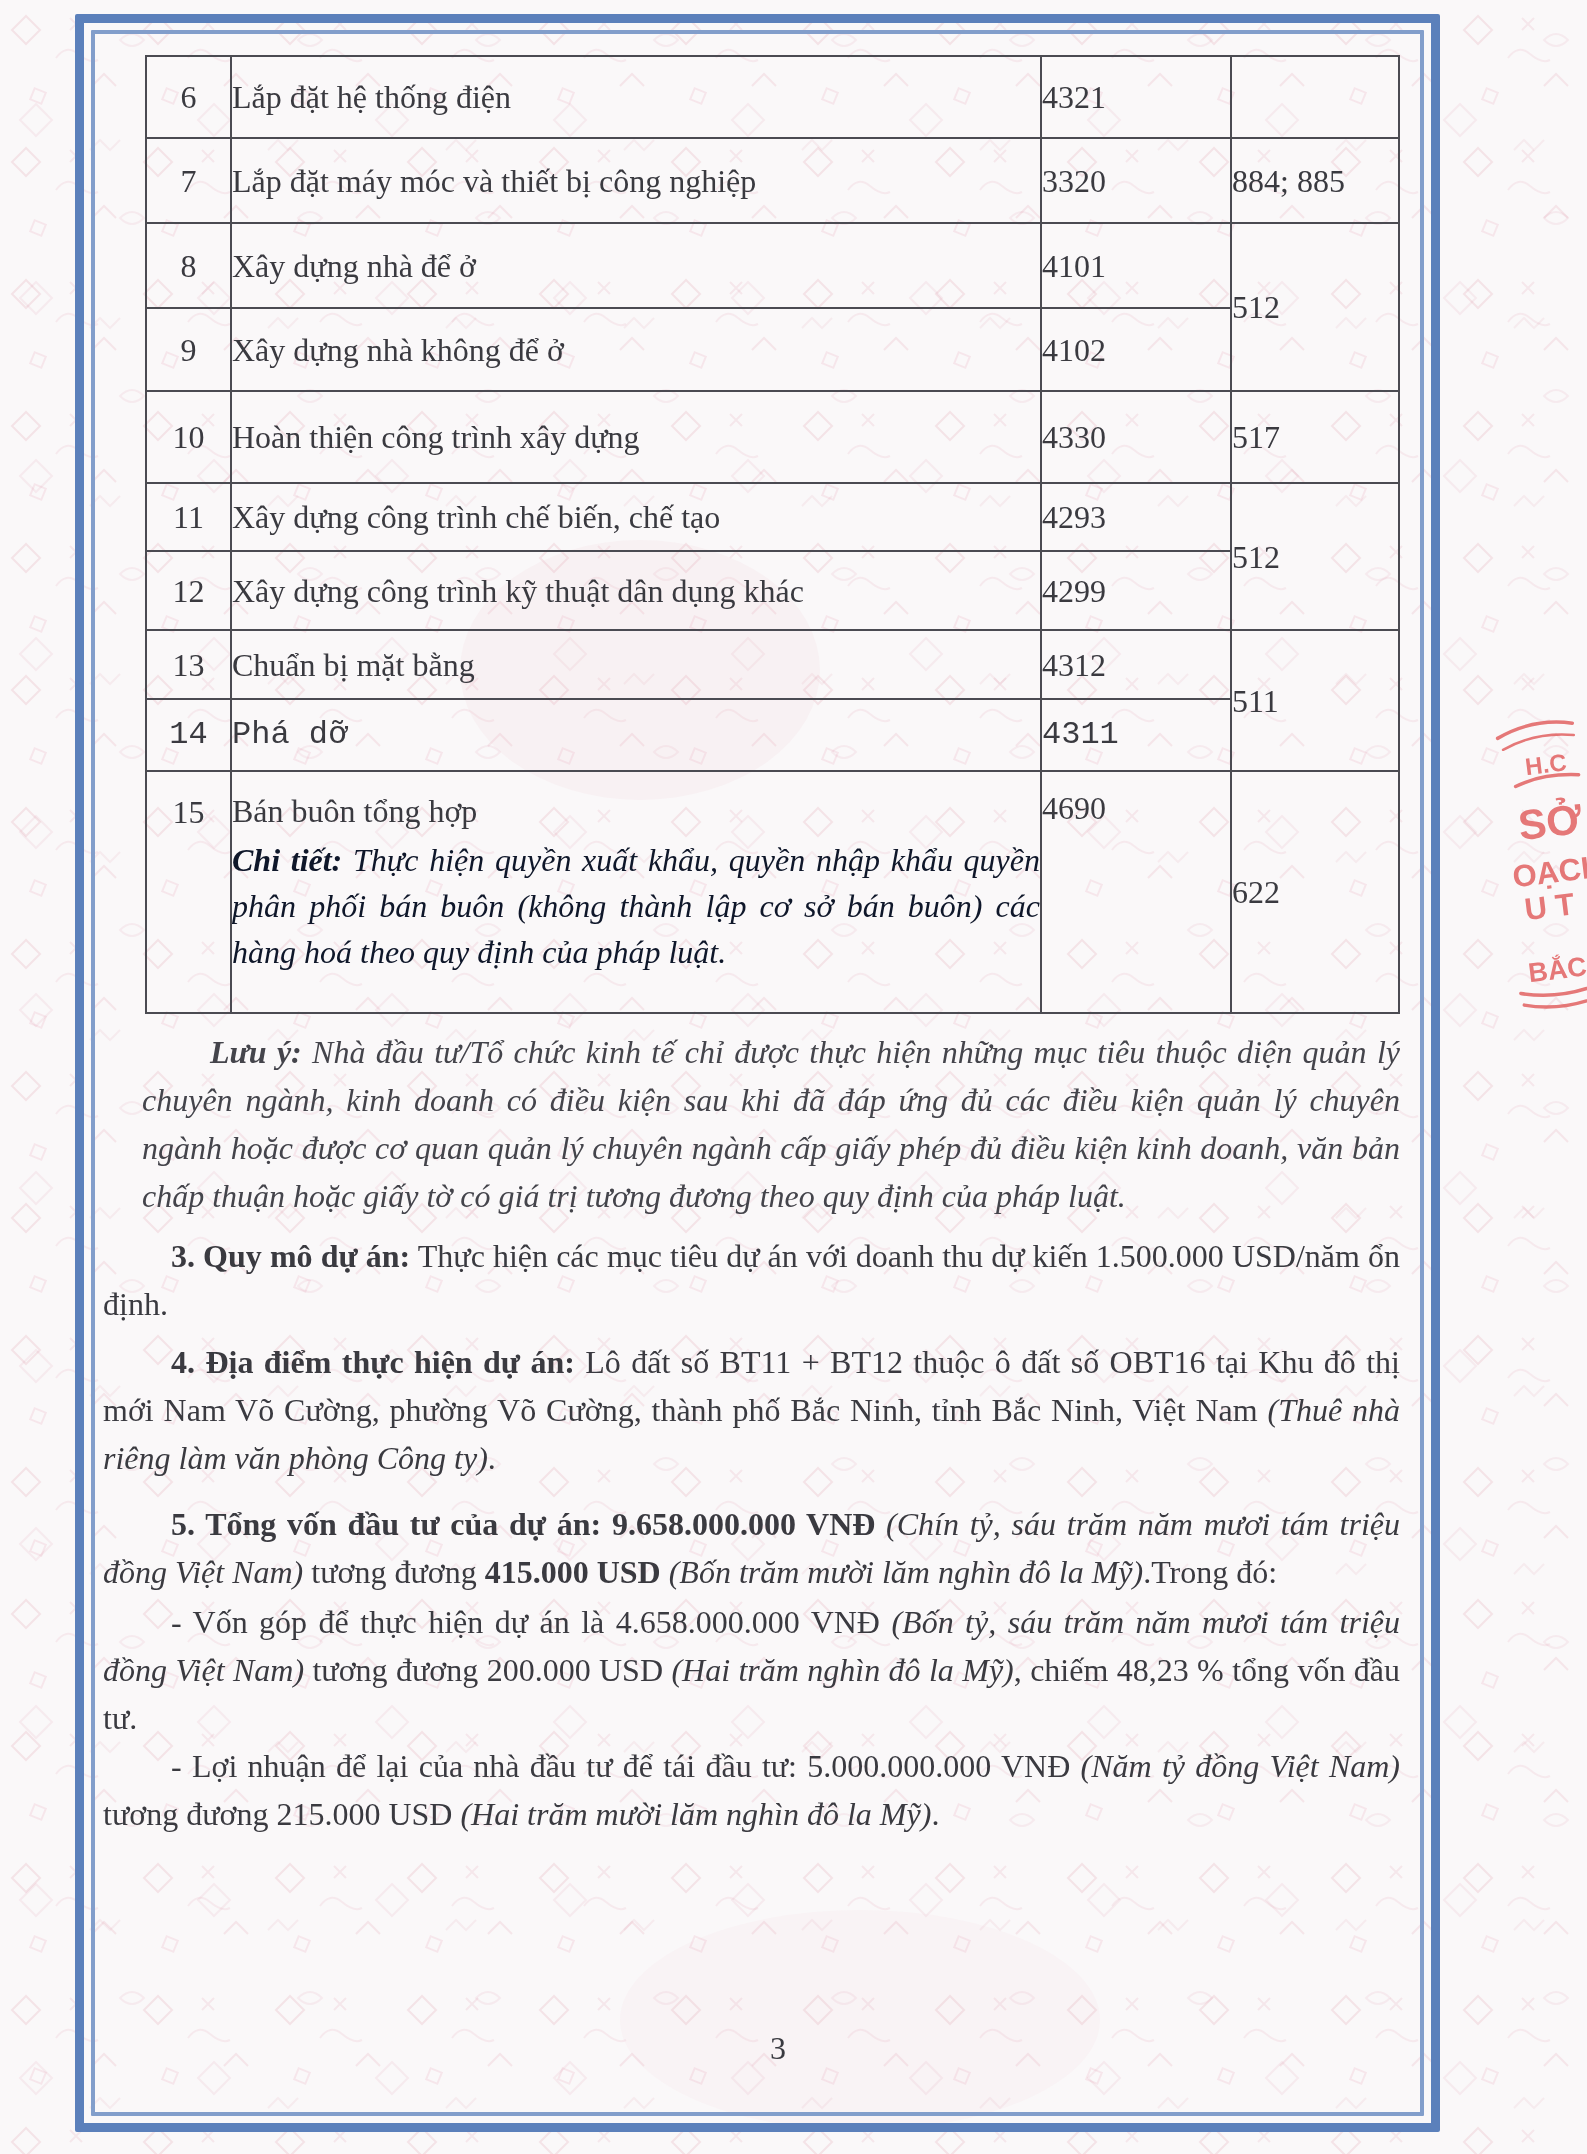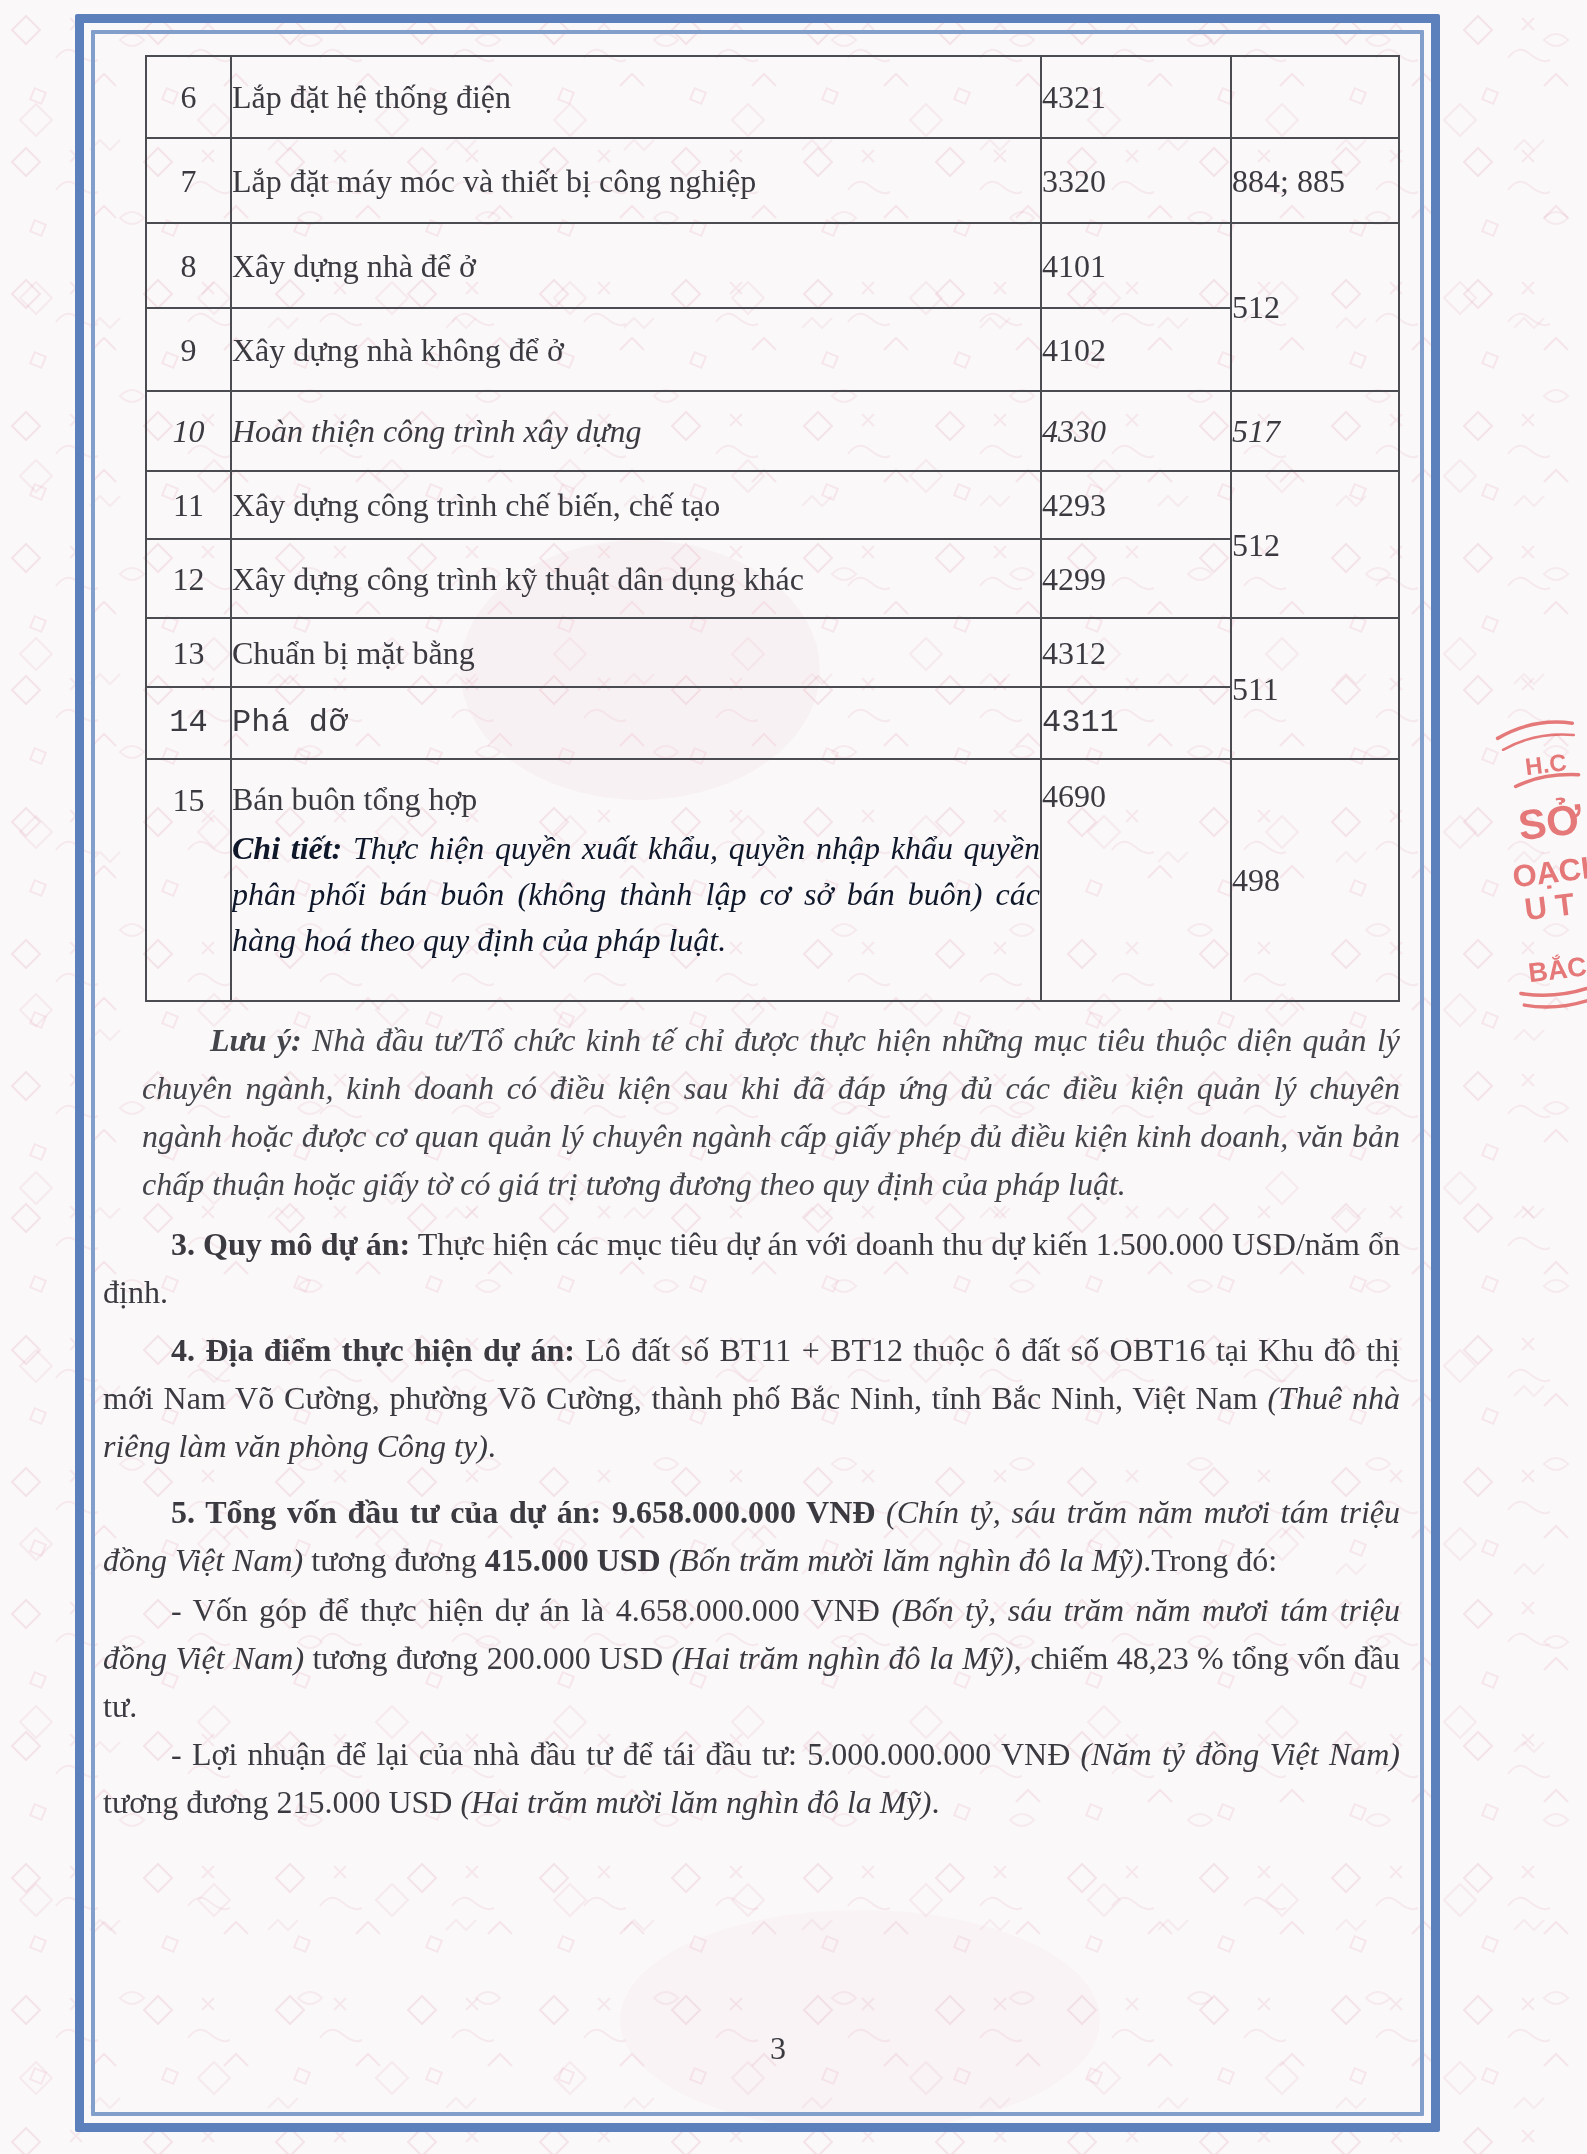--- a/index.html
+++ b/index.html
@@ -40,21 +40,21 @@
     overflow:hidden;
   }
   col.c-no{width:85px;}
   col.c-name{width:810px;}
   col.c-code{width:190px;}
   col.c-cpc{width:168px;}
   td.no{text-align:center;}
   td.nm{padding:4px 10px 4px 16px;}
   td.cd,td.cp{text-align:left;}
   tr.r6{height:82px;}  tr.r7{height:85px;}  tr.r8{height:85px;}
-  tr.r9{height:83px;}  tr.r10{height:80px;font-style:italic;} tr.r11{height:68px;}
+  tr.r9{height:83px;}  tr.r10{height:92px;} tr.r11{height:68px;}
   tr.r12{height:79px;} tr.r13{height:69px;} tr.r14{height:72px;font-family:Liberation Mono, monospace;}
   tr.r15{height:242px;}
   tr.r15 td.no{vertical-align:top;padding-top:16px;}
   tr.r15 td.nm{vertical-align:top;padding-top:15px;}
   tr.r15 td.cd{vertical-align:top;padding-top:12px;}
   .detail{font-style:italic;color:#0f172a;line-height:46px;margin-top:2px;}
   .detail .dl{font-weight:bold;}
   p{margin:0;}
   .para{ text-indent:68px; }
   p.notice{margin-top:14px;font-style:italic;color:#44444b;margin-left:39px;}
@@ -164,21 +164,21 @@
           <td class="nm">Phá dỡ</td>
           <td class="cd">4311</td>
         </tr>
         <tr class="r15">
           <td class="no">15</td>
           <td class="nm">
             <div>Bán buôn tổng hợp</div>
             <div class="detail"><span class="dl">Chi tiết:</span><span> Thực hiện quyền xuất khẩu, quyền nhập khẩu quyền phân phối bán buôn (không thành lập cơ sở bán buôn) các hàng hoá theo quy định của pháp luật.</span></div>
           </td>
           <td class="cd">4690</td>
-          <td class="cp">498</td>
+          <td class="cp">622</td>
         </tr>
       </tbody>
     </table>
 
     <p class="para notice"><span class="bold it">Lưu ý:</span><span> Nhà đầu tư/Tổ chức kinh tế chỉ được thực hiện những mục tiêu thuộc diện quản lý chuyên ngành, kinh doanh có điều kiện sau khi đã đáp ứng đủ các điều kiện quản lý chuyên ngành hoặc được cơ quan quản lý chuyên ngành cấp giấy phép đủ điều kiện kinh doanh, văn bản chấp thuận hoặc giấy tờ có giá trị tương đương theo quy định của pháp luật.</span></p>
 
     <p class="para s3"><span class="bold">3. Quy mô dự án:</span><span> Thực hiện các mục tiêu dự án với doanh thu dự kiến 1.500.000 USD/năm ổn định.</span></p>
 
     <p class="para s4"><span class="bold">4. Địa điểm thực hiện dự án:</span><span> Lô đất số BT11 + BT12 thuộc ô đất số OBT16 tại Khu đô thị mới Nam Võ Cường, phường Võ Cường, thành phố Bắc Ninh, tỉnh Bắc Ninh, Việt Nam </span><span class="it">(Thuê nhà riêng làm văn phòng Công ty)</span><span>.</span></p>
 

